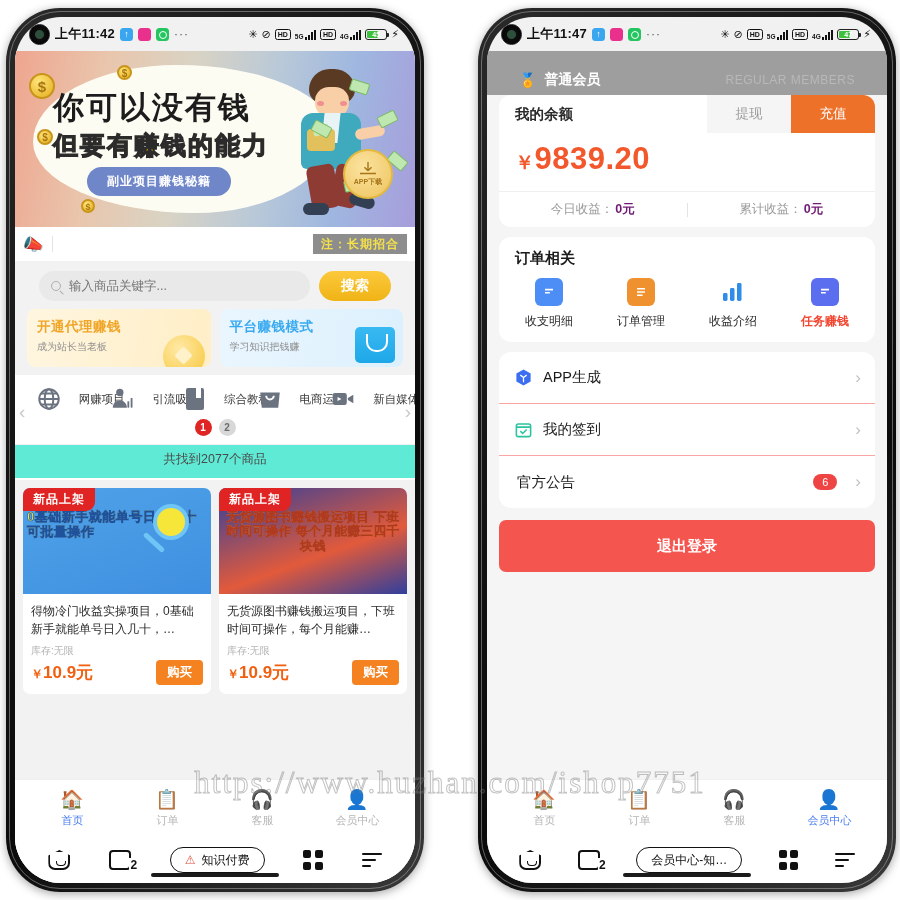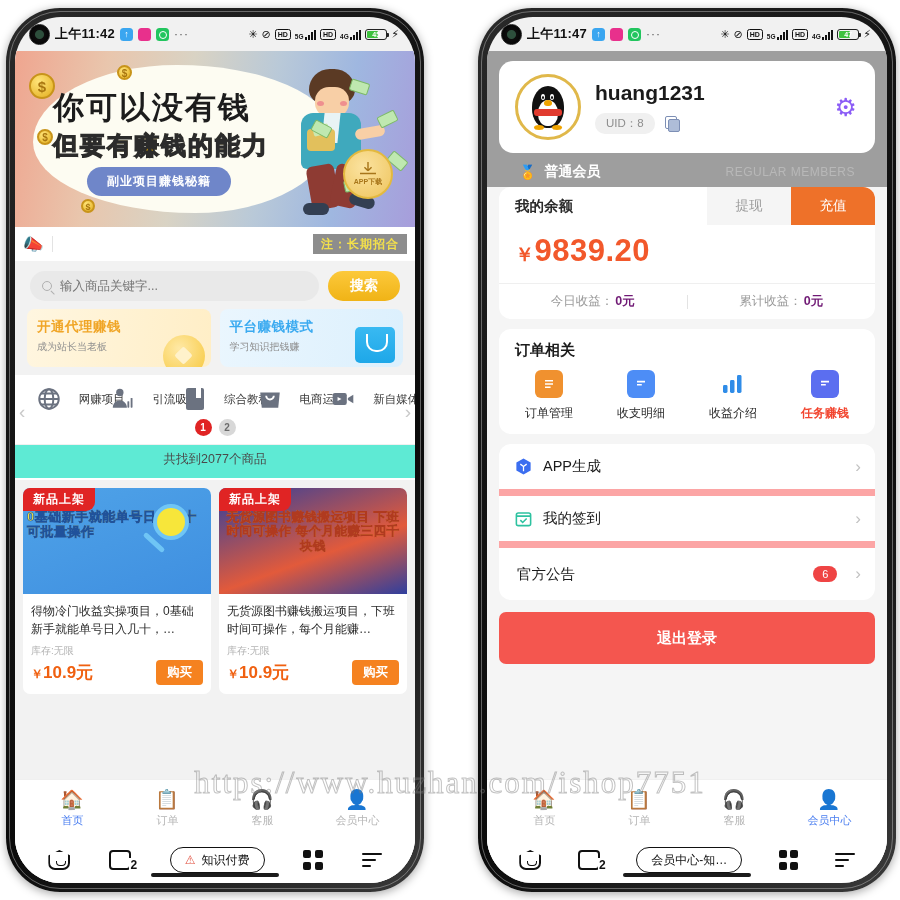--- a/index.html
+++ b/index.html
@@ -97,21 +97,21 @@
 
   .notice{height:34px;background:#fff;display:flex;align-items:center;padding:0 8px;gap:8px;}
   .horn{color:#6a5acd;font-size:17px;flex:none;transform:scaleX(-1);}
   .notice-sep{width:1px;height:16px;background:#e3e3e3;flex:none;}
   .notice-txt{flex:1;overflow:hidden;height:20px;position:relative;}
   .notice-tag{
     position:absolute;right:0;top:0;background:#8d8d8d;color:#f3e04b;font-size:12px;font-weight:700;
     padding:2px 8px;letter-spacing:1px;white-space:nowrap;
   }
 
-  .searchrow{display:flex;align-items:center;gap:9px;padding:10px 15px 8px;background:#f2f2f2;}
+  .searchrow{display:flex;align-items:center;gap:9px;padding:10px 24px 8px;background:#f2f2f2;}
   .searchbox{
     flex:1;height:30px;background:#e9e9e9;border-radius:15px;display:flex;align-items:center;
     padding:0 12px;gap:8px;color:#9d9d9d;font-size:12.5px;
   }
   .searchbox .mag{width:10px;height:10px;border:1.4px solid #b0b0b0;border-radius:50%;position:relative;flex:none;}
   .searchbox .mag::after{content:"";position:absolute;right:-4px;bottom:-3px;width:5px;height:1.4px;background:#b0b0b0;transform:rotate(45deg);}
   .searchbox input{border:0;background:transparent;outline:0;font:inherit;color:#9d9d9d;width:100%;}
   .searchbtn{
     width:72px;height:30px;border-radius:15px;background:linear-gradient(180deg,#fcc93b,#f0b316);
     color:#fff;font-size:14px;font-weight:700;display:flex;align-items:center;justify-content:center;
@@ -261,21 +261,21 @@
 
   .ordcard{background:#fff;border-radius:12px;margin-top:10px;padding:12px 4px 12px;}
   .ordtitle{font-size:15px;font-weight:700;color:#1b1b1b;padding:0 12px 10px;}
   .ordgrid{display:flex;justify-content:space-around;}
   .oitem{display:flex;flex-direction:column;align-items:center;gap:7px;width:66px;cursor:pointer;}
   .oic{width:28px;height:28px;border-radius:6px;display:flex;align-items:center;justify-content:center;font-size:16px;color:#fff;}
   .oitem span{font-size:12px;color:#2b2b2b;white-space:nowrap;}
   .oitem.hot span{color:#f2452f;font-weight:700;}
 
   .menucard{background:#fff;border-radius:12px;margin-top:10px;overflow:hidden;}
-  .mrow{display:flex;align-items:center;height:52px;padding:0 14px;gap:10px;cursor:pointer;border-bottom:7px solid #fca5a5;}
+  .mrow{display:flex;align-items:center;height:52px;padding:0 14px;gap:10px;cursor:pointer;border-bottom:1px solid #fca5a5;}
   .mrow:last-child{border-bottom:0;}
   .mic{width:20px;height:20px;display:flex;align-items:center;justify-content:center;font-size:16px;flex:none;}
   .mlabel{font-size:14.5px;color:#1b1b1b;}
   .mbadge{margin-left:auto;background:#ef4444;color:#fff;font-size:11px;border-radius:9px;padding:2px 9px;}
   .chev{margin-left:auto;color:#c2c2c2;font-size:17px;}
   .mbadge + .chev{margin-left:8px;}
   .logout{
     margin-top:12px;width:100%;height:52px;border:0;border-radius:7px;background:#f4564f;color:#fff;
     font-size:15px;font-weight:600;cursor:pointer;
   }
@@ -577,42 +577,20 @@
             <b style="width:62%"></b>
               <span>47</span>
           </span>
           <span class="sico">⚡</span>
         </div>
       </div>
 
       <div class="r-body">
 
         <div class="r-top">
-          <div class="profile">
-            <div class="avatar">
-              <div class="peng">
-                <span class="bd"></span>
-                  <span class="bl"></span>
-                <span class="ey l"></span>
-                  <span class="ey r"></span>
-                <span class="bk"></span>
-                  <span class="sc"></span>
-                <span class="ft l"></span>
-                  <span class="ft r"></span>
-              </div>
-            </div>
-            <div>
-              <div class="uname">huang1231</div>
-              <div class="uidrow">
-                <span class="uidpill">UID：8</span>
-                <span class="copyic"></span>
-              </div>
-            </div>
-            <span class="gear">⚙</span>
-          </div>
           <div class="memrow">
             <span class="medal">🏅</span>
             <span class="memcn">普通会员</span>
             <span class="memen">REGULAR MEMBERS</span>
           </div>
         </div>
 
         <div class="r-main">
 
           <div class="balcard">
@@ -634,34 +612,34 @@
                 <span>累计收益：</span>
                 <b>0元</b>
               </div>
             </div>
           </div>
 
           <div class="ordcard">
             <div class="ordtitle">订单相关</div>
             <div class="ordgrid">
               <div class="oitem">
+                <span class="oic" style="background:#4d8df6">
+                  <svg width="16" height="16" viewBox="0 0 20 20" stroke="#fff" stroke-width="2" fill="none">
+                      <path d="M5 7h10M5 11h6"></path>
+                    </svg>
+                </span>
+                <span>收支明细</span>
+              </div>
+              <div class="oitem">
                 <span class="oic" style="background:#f0912f">
                   <svg width="16" height="16" viewBox="0 0 20 20" stroke="#fff" stroke-width="2" fill="none">
                       <path d="M5 6h10M5 10h10M5 14h7"></path>
                     </svg>
                 </span>
                 <span>订单管理</span>
-              </div>
-              <div class="oitem">
-                <span class="oic" style="background:#4d8df6">
-                  <svg width="16" height="16" viewBox="0 0 20 20" stroke="#fff" stroke-width="2" fill="none">
-                      <path d="M5 7h10M5 11h6"></path>
-                    </svg>
-                </span>
-                <span>收支明细</span>
               </div>
               <div class="oitem">
                 <span class="oic" style="background:transparent">
                   <svg width="22" height="20" viewBox="0 0 22 20" fill="#2f8ce8">
                       <rect x="1" y="11" width="4.5" height="8" rx="1.4"></rect>
                       <rect x="8" y="6" width="4.5" height="13" rx="1.4"></rect>
                       <rect x="15" y="1" width="4.5" height="18" rx="1.4"></rect>
                     </svg>
                 </span>
                 <span>收益介绍</span>

